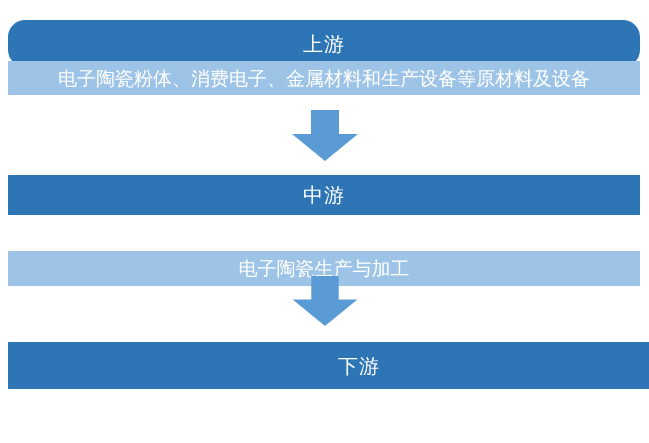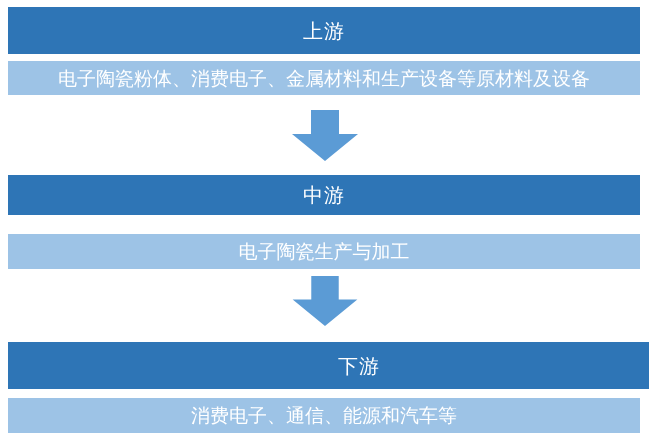--- a/index.html
+++ b/index.html
@@ -44,25 +44,25 @@
   .arrow-wrap{
     position:absolute;
     left:0;
     width:649px;
     display:flex;
     justify-content:center;
   }
   .arrow-wrap svg{display:block;}
   .arrow-shape{fill:var(--arrow);}
   
-  .header-1{top:7px;height:47px;}
+  .header-1{top:20px;height:47px;border-radius:17px;}
   .detail-1{top:61px;height:34px;}
   .arrow-1{top:110px;height:51px;}
   .header-2{top:175px;height:40px;}
-  .detail-2{top:234px;height:35px;}
+  .detail-2{top:251px;height:35px;}
   .arrow-2{top:276px;height:50px;}
   .header-3{top:342px;height:47px;padding-left:35px;}
   .detail-3{top:398px;height:35px;}
 </style>
 </head>
 <body>
 
 <div class="canvas">
 
   <div class="bar header-bar header-1">
@@ -87,17 +87,14 @@
 
   <div class="arrow-wrap arrow-2">
     <svg width="66" height="50" viewBox="0 0 66 51">
       <polygon class="arrow-shape" points="19,0 47,0 47,24 66,24 33,51 0,24 19,24"></polygon>
     </svg>
   </div>
 
   <div class="bar header-bar header-3">
     <span>下游</span>
   </div>
-  <div class="bar detail-bar detail-3">
-    <span>消费电子、通信、能源和汽车等</span>
-  </div>
 
 </div>
 
 </body></html>

